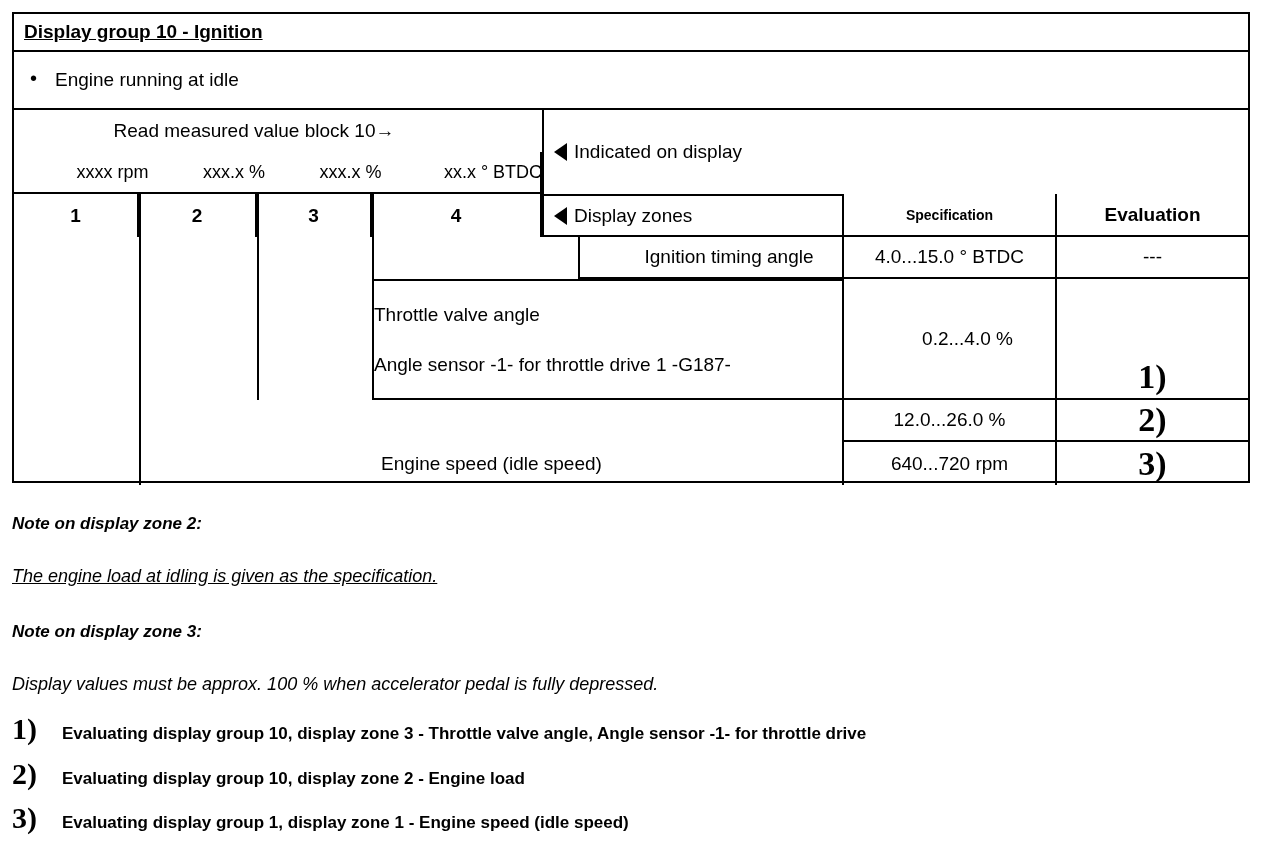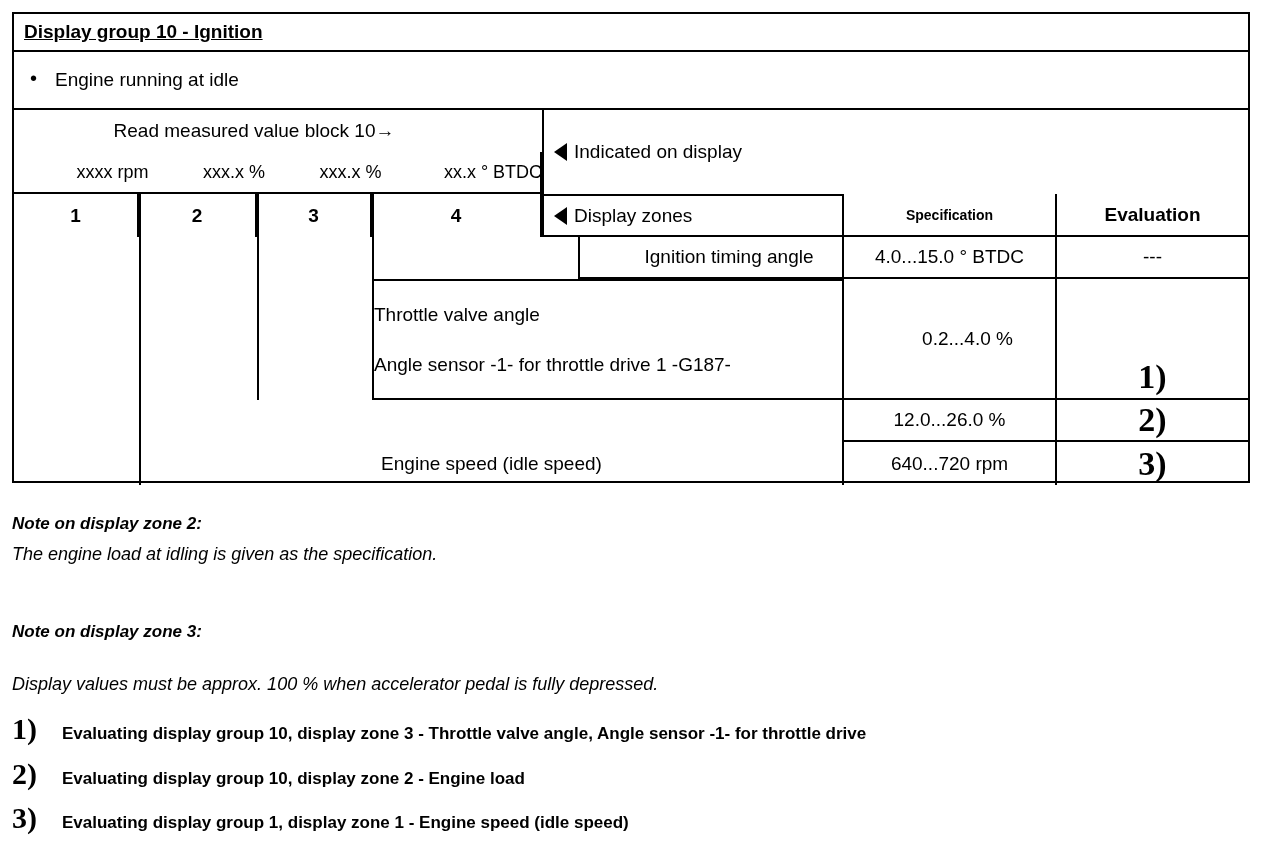--- a/index.html
+++ b/index.html
@@ -204,21 +204,21 @@
     white-space: nowrap;
   }
   .note-body {
     position: absolute;
     left: 12px;
     font-size: 18px;
     font-style: italic;
     white-space: nowrap;
   }
   #note1-head { top: 514px; }
-  #note1-body { top: 544px; }
+  #note1-body { top: 566px; text-decoration: underline; }
   #note2-head { top: 622px; }
   #note2-body { top: 674px; }
 
   
   .footnote {
     position: absolute;
     left: 12px;
     display: flex;
     align-items: baseline;
     white-space: nowrap;

